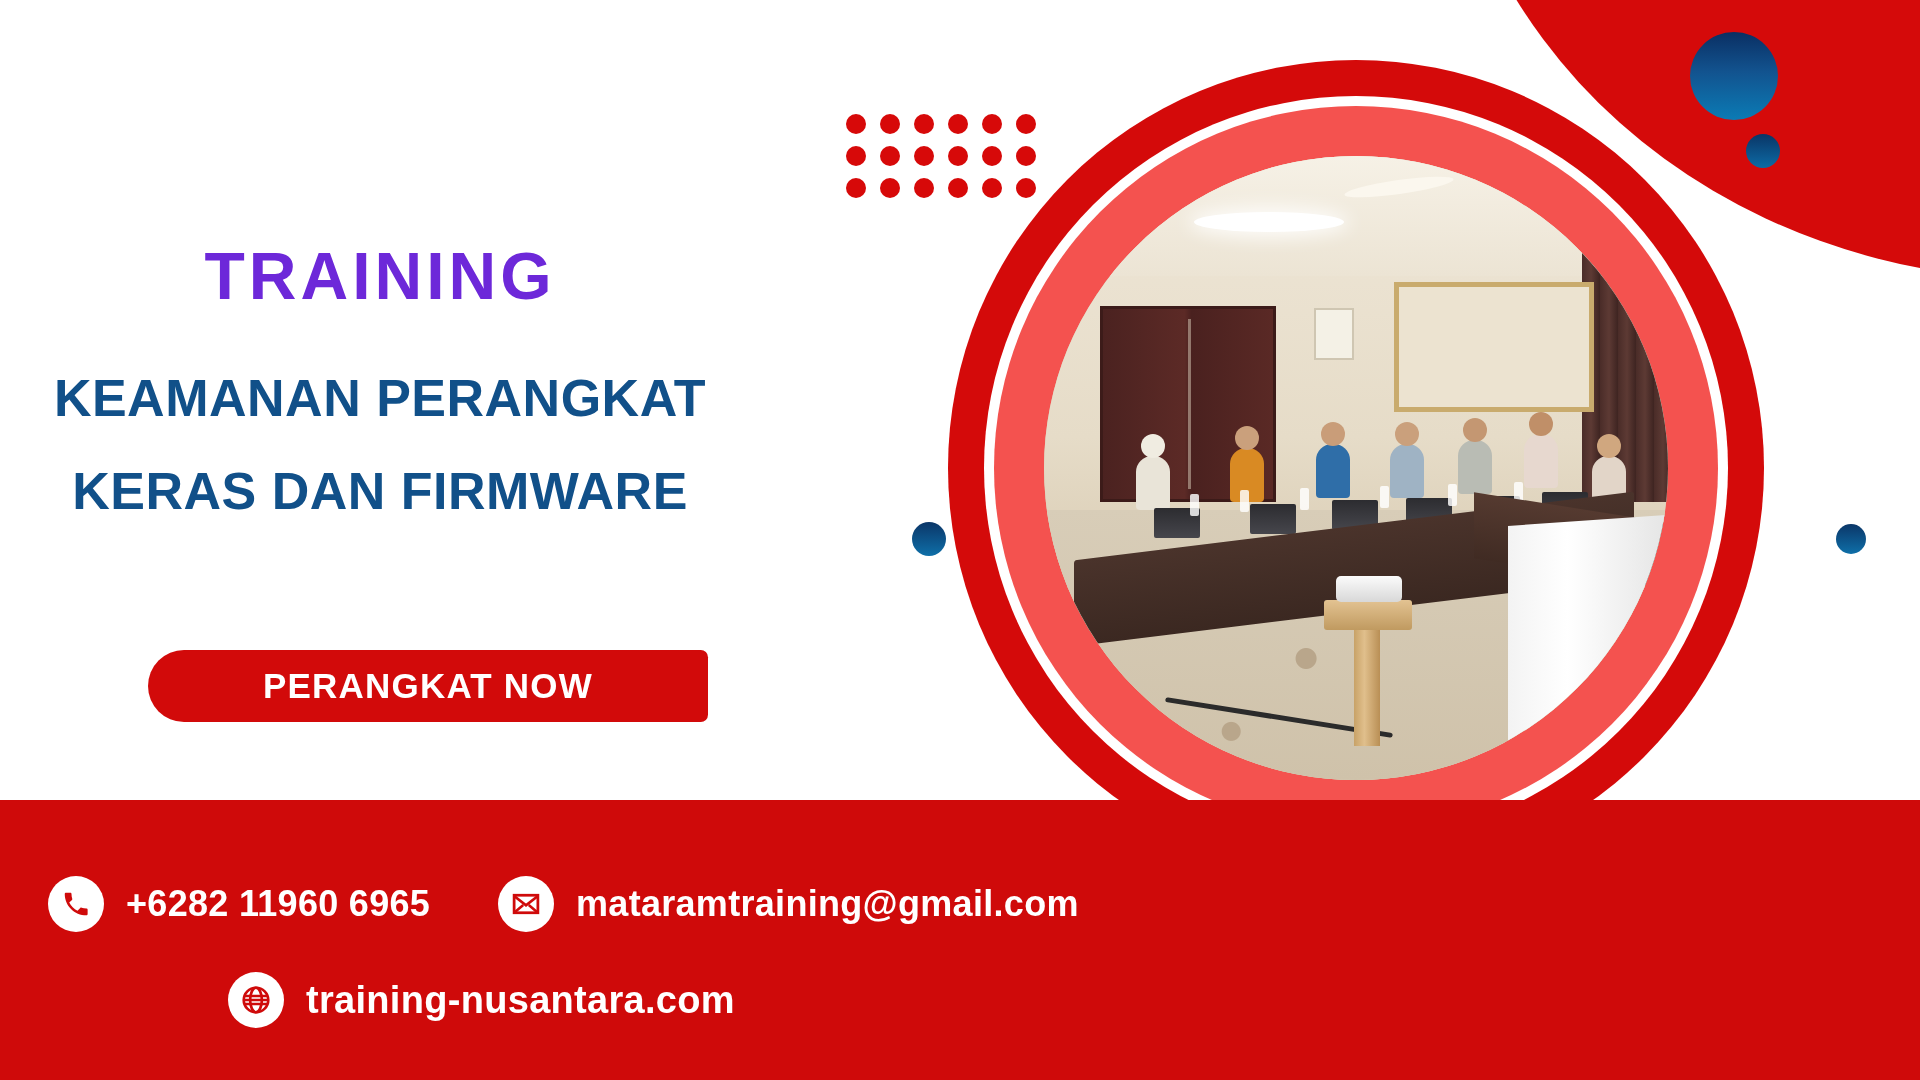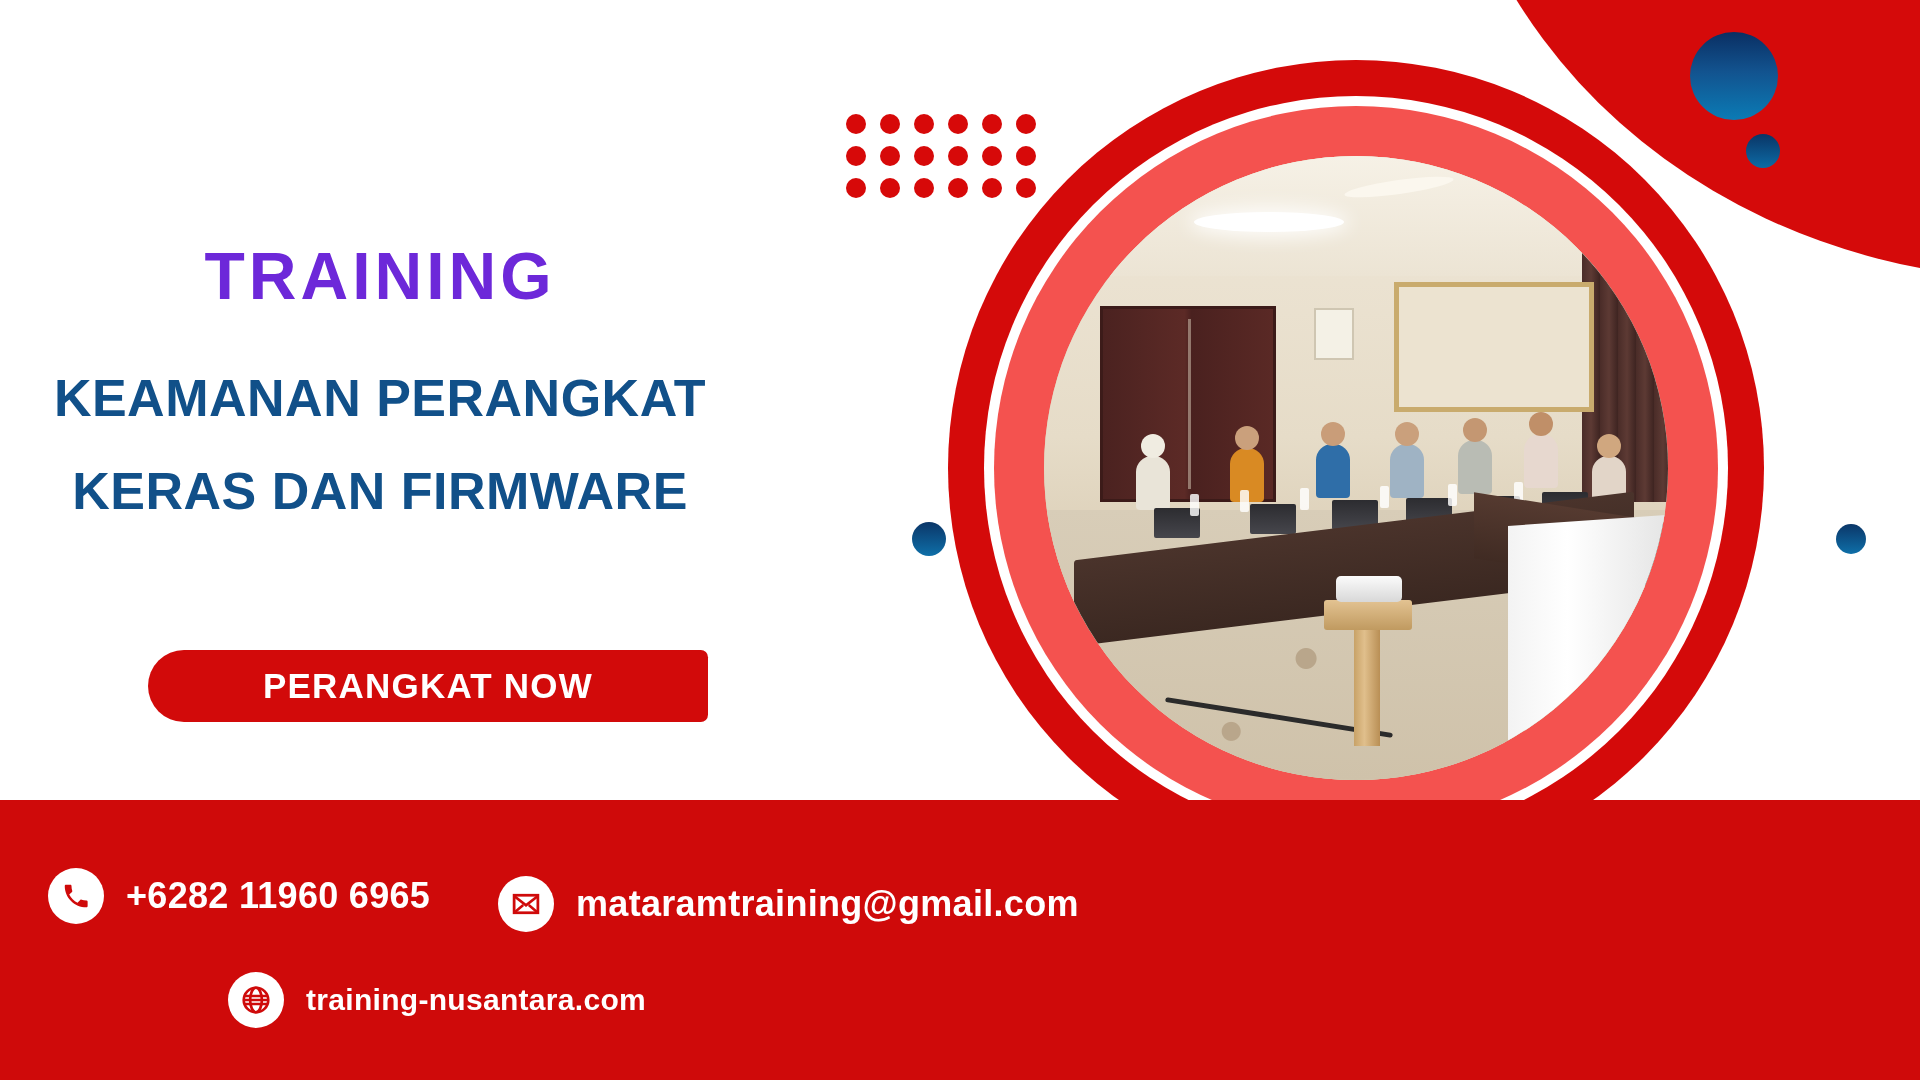--- a/index.html
+++ b/index.html
@@ -295,21 +295,21 @@
     top: 800px;
     width: 1920px;
     height: 280px;
     background: #cf0a0a;
   }
   .contact-row {
     position: absolute;
     display: flex;
     align-items: center;
   }
-  #row-phone  { left: 48px;  top: 68px; }
+  #row-phone  { left: 48px;  top: 76px; }
   #row-email  { left: 498px; top: 76px; }
   #row-web    { left: 228px; top: 172px; }
 
   .contact-icon {
     width: 56px;
     height: 56px;
     border-radius: 50%;
     background: #ffffff;
     display: flex;
     align-items: center;
@@ -318,21 +318,21 @@
   }
   .contact-icon svg { display: block; }
   .contact-text {
     margin-left: 22px;
     color: #ffffff;
     font-size: 36px;
     font-weight: bold;
     white-space: nowrap;
     letter-spacing: 0.3px;
   }
-  #row-web .contact-text { font-size: 30px; }
+  #row-web .contact-text { font-size: 38px; }
 </style>
 </head>
 <body>
 
 <div id="banner">
 
   <div class="corner-red-tr"></div>
   <div class="blue-circle-lg"></div>
   <div class="blue-circle-sm"></div>
   <div class="blue-dot-mid-left"></div>

